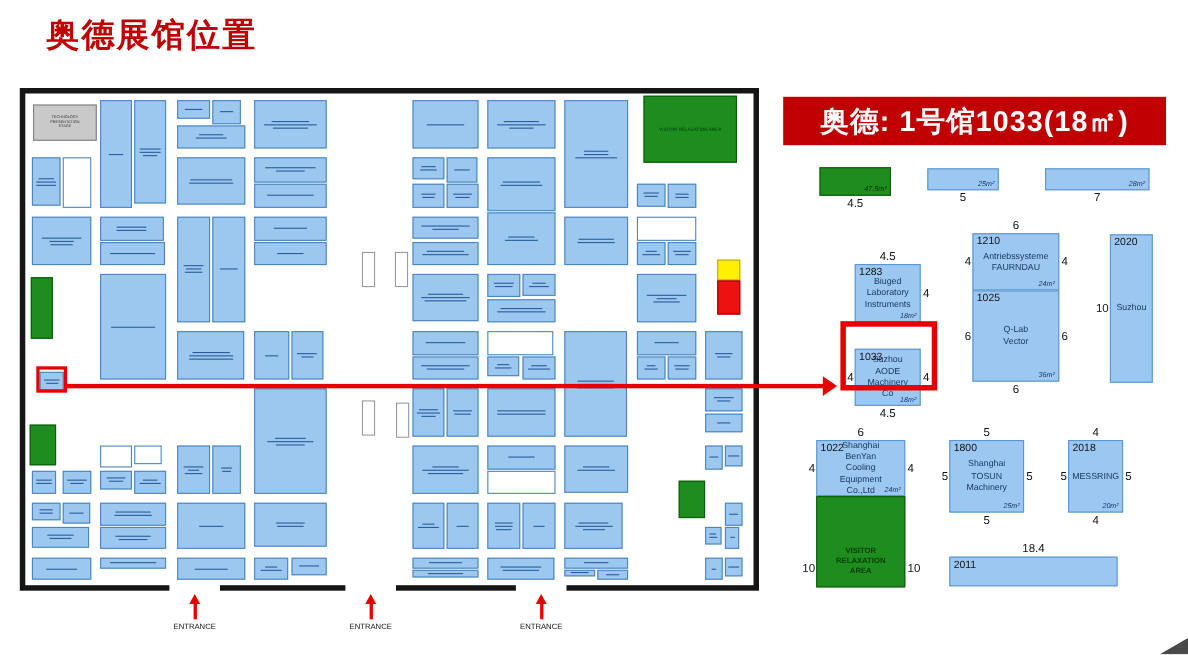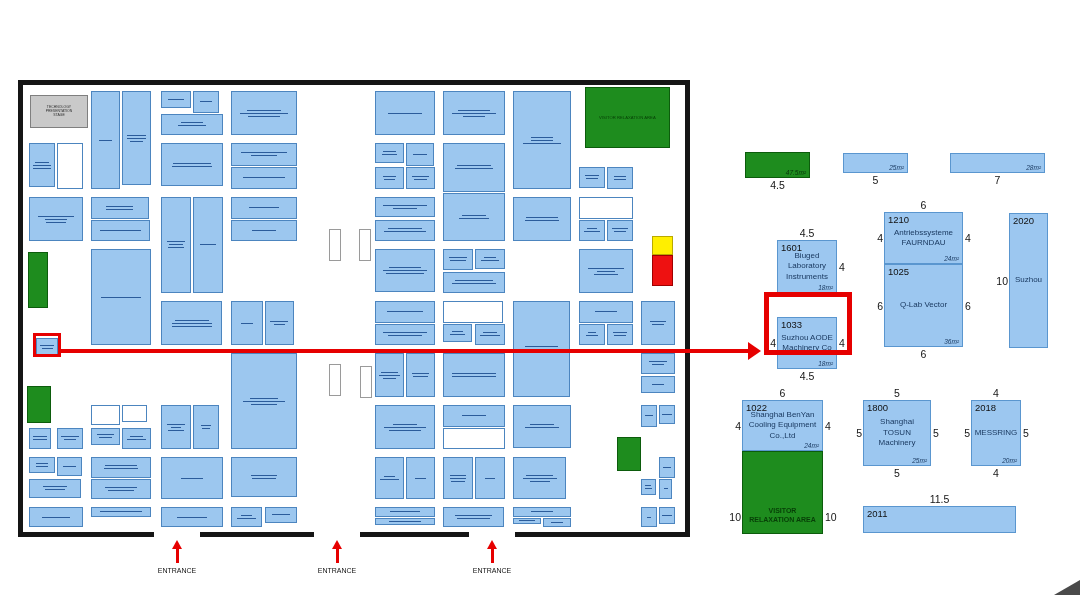--- a/index.html
+++ b/index.html
@@ -47,35 +47,36 @@
     border-top:9px solid transparent;border-bottom:9px solid transparent;z-index:9;}
 
   
   .dpanel-header{position:absolute;left:712px;top:88px;width:348px;height:44px;background:var(--brand_red,#C00000);
     color:#fff;font-size:26px;font-weight:bold;display:flex;align-items:center;justify-content:center;letter-spacing:1px;}
   .dbooth{position:absolute;box-sizing:border-box;}
   .dbooth.blue{background:var(--detail_blue,#9CC7F0);border:1px solid #5a96cf;}
   .dbooth.green{background:var(--green,#1E8C1E);border:1px solid #0c5c0c;}
   .bnum{position:absolute;left:3px;top:1px;font-size:9.5px;color:#111;z-index:2;}
   .bname{position:absolute;left:0;top:0;right:0;bottom:0;display:flex;align-items:center;justify-content:center;
-    text-align:center;font-size:8px;color:#17365d;line-height:1.3;padding:3px;box-sizing:border-box;}
+    text-align:center;font-size:8px;color:#17365d;line-height:1.3;padding:15px;box-sizing:border-box;}
   .bname.greenname{color:#073f07;font-size:7px;align-items:flex-end;padding-bottom:9px;font-weight:bold;}
   .barea{position:absolute;right:3px;bottom:1px;font-size:6.5px;font-style:italic;color:#17365d;}
   .dbooth.green .barea{color:#06340a;}
   .dim{position:absolute;font-size:10.5px;color:#141414;white-space:nowrap;z-index:2;}
   .dhl{position:absolute;border:5px solid var(--highlight_red,#E60000);box-sizing:border-box;z-index:5;}
 
   .page-curl{position:absolute;right:0;bottom:0;width:0;height:0;
     border-left:26px solid transparent;border-bottom:15px solid #4a4a4a;}
 </style>
 </head>
 <body>
 
 <div id="stage-root">
 
+  <div class="page-title">奥德展馆位置</div>
 
   <div id="map">
     <div class="lmk stage">
       <span>TECHNOLOGY PRESENTATION STAGE</span>
     </div>
     <div class="lmk greenfill relax-tr">
       <span>VISITOR RELAXATION AREA</span>
     </div>
     <div class="lmk greenfill green-l"></div>
     <div class="lmk greenfill green-bl"></div>
@@ -478,35 +479,36 @@
   <div class="ent-label" style="left:297px;">ENTRANCE</div>
 
   <div class="ea-head" style="left:487px;top:540px;"></div>
   <div class="ea-stem" style="left:491px;top:548px;"></div>
   <div class="ent-label" style="left:452px;">ENTRANCE</div>
 
 
   <div class="arrow-line"></div>
   <div class="arrow-head"></div>
 
+  <div class="dpanel-header">奥德: 1号馆1033(18㎡)</div>
   <div id="detail">
       <div class="dbooth green" style="left: 745px; top: 152px; width: 65px; height: 26px;">
         <div class="barea">47.5m²</div>
         <div class="dim" style="left: 50%; bottom: -14px; transform: translateX(-50%);">4.5</div>
       </div>
       <div class="dbooth blue" style="left: 843px; top: 153px; width: 65px; height: 20px;">
         <div class="barea">25m²</div>
         <div class="dim" style="left: 50%; bottom: -14px; transform: translateX(-50%);">5</div>
       </div>
       <div class="dbooth blue" style="left: 950px; top: 153px; width: 95px; height: 20px;">
         <div class="barea">28m²</div>
         <div class="dim" style="left: 50%; bottom: -14px; transform: translateX(-50%);">7</div>
       </div>
       <div class="dbooth blue" style="left: 777px; top: 240px; width: 60px; height: 53px;">
-        <div class="bnum">1601</div>
+        <div class="bnum">1283</div>
         <div class="bname">Biuged Laboratory Instruments</div>
         <div class="barea">18m²</div>
         <div class="dim" style="left: 50%; top: -14px; transform: translateX(-50%);">4.5</div>
         <div class="dim" style="left: calc(100% + 3px); top: 50%; transform: translateY(-50%);">4</div>
       </div>
       <div class="dbooth blue" style="left: 777px; top: 293px; width: 60px; height: 52px; margin-top: 24px;">
         <div class="bnum">1033</div>
         <div class="bname">Suzhou AODE Machinery Co</div>
         <div class="barea">18m²</div>
         <div class="dim" style="left: 50%; bottom: -14px; transform: translateX(-50%);">4.5</div>
@@ -561,18 +563,18 @@
         <div class="bnum">2018</div>
         <div class="bname">MESSRING</div>
         <div class="barea">20m²</div>
         <div class="dim" style="left: 50%; top: -14px; transform: translateX(-50%);">4</div>
         <div class="dim" style="left: 50%; bottom: -14px; transform: translateX(-50%);">4</div>
         <div class="dim" style="left: -16px; width: 14px; text-align: right; top: 50%; transform: translateY(-50%);">5</div>
         <div class="dim" style="left: calc(100% + 3px); top: 50%; transform: translateY(-50%);">5</div>
       </div>
       <div class="dbooth blue" style="left: 863px; top: 506px; width: 153px; height: 27px;">
         <div class="bnum">2011</div>
-        <div class="dim" style="left: 50%; top: -14px; transform: translateX(-50%);">11.5</div>
+        <div class="dim" style="left: 50%; top: -14px; transform: translateX(-50%);">18.4</div>
       </div>
     </div>
 
   <div class="page-curl"></div>
 </div>
 
 </body></html>

